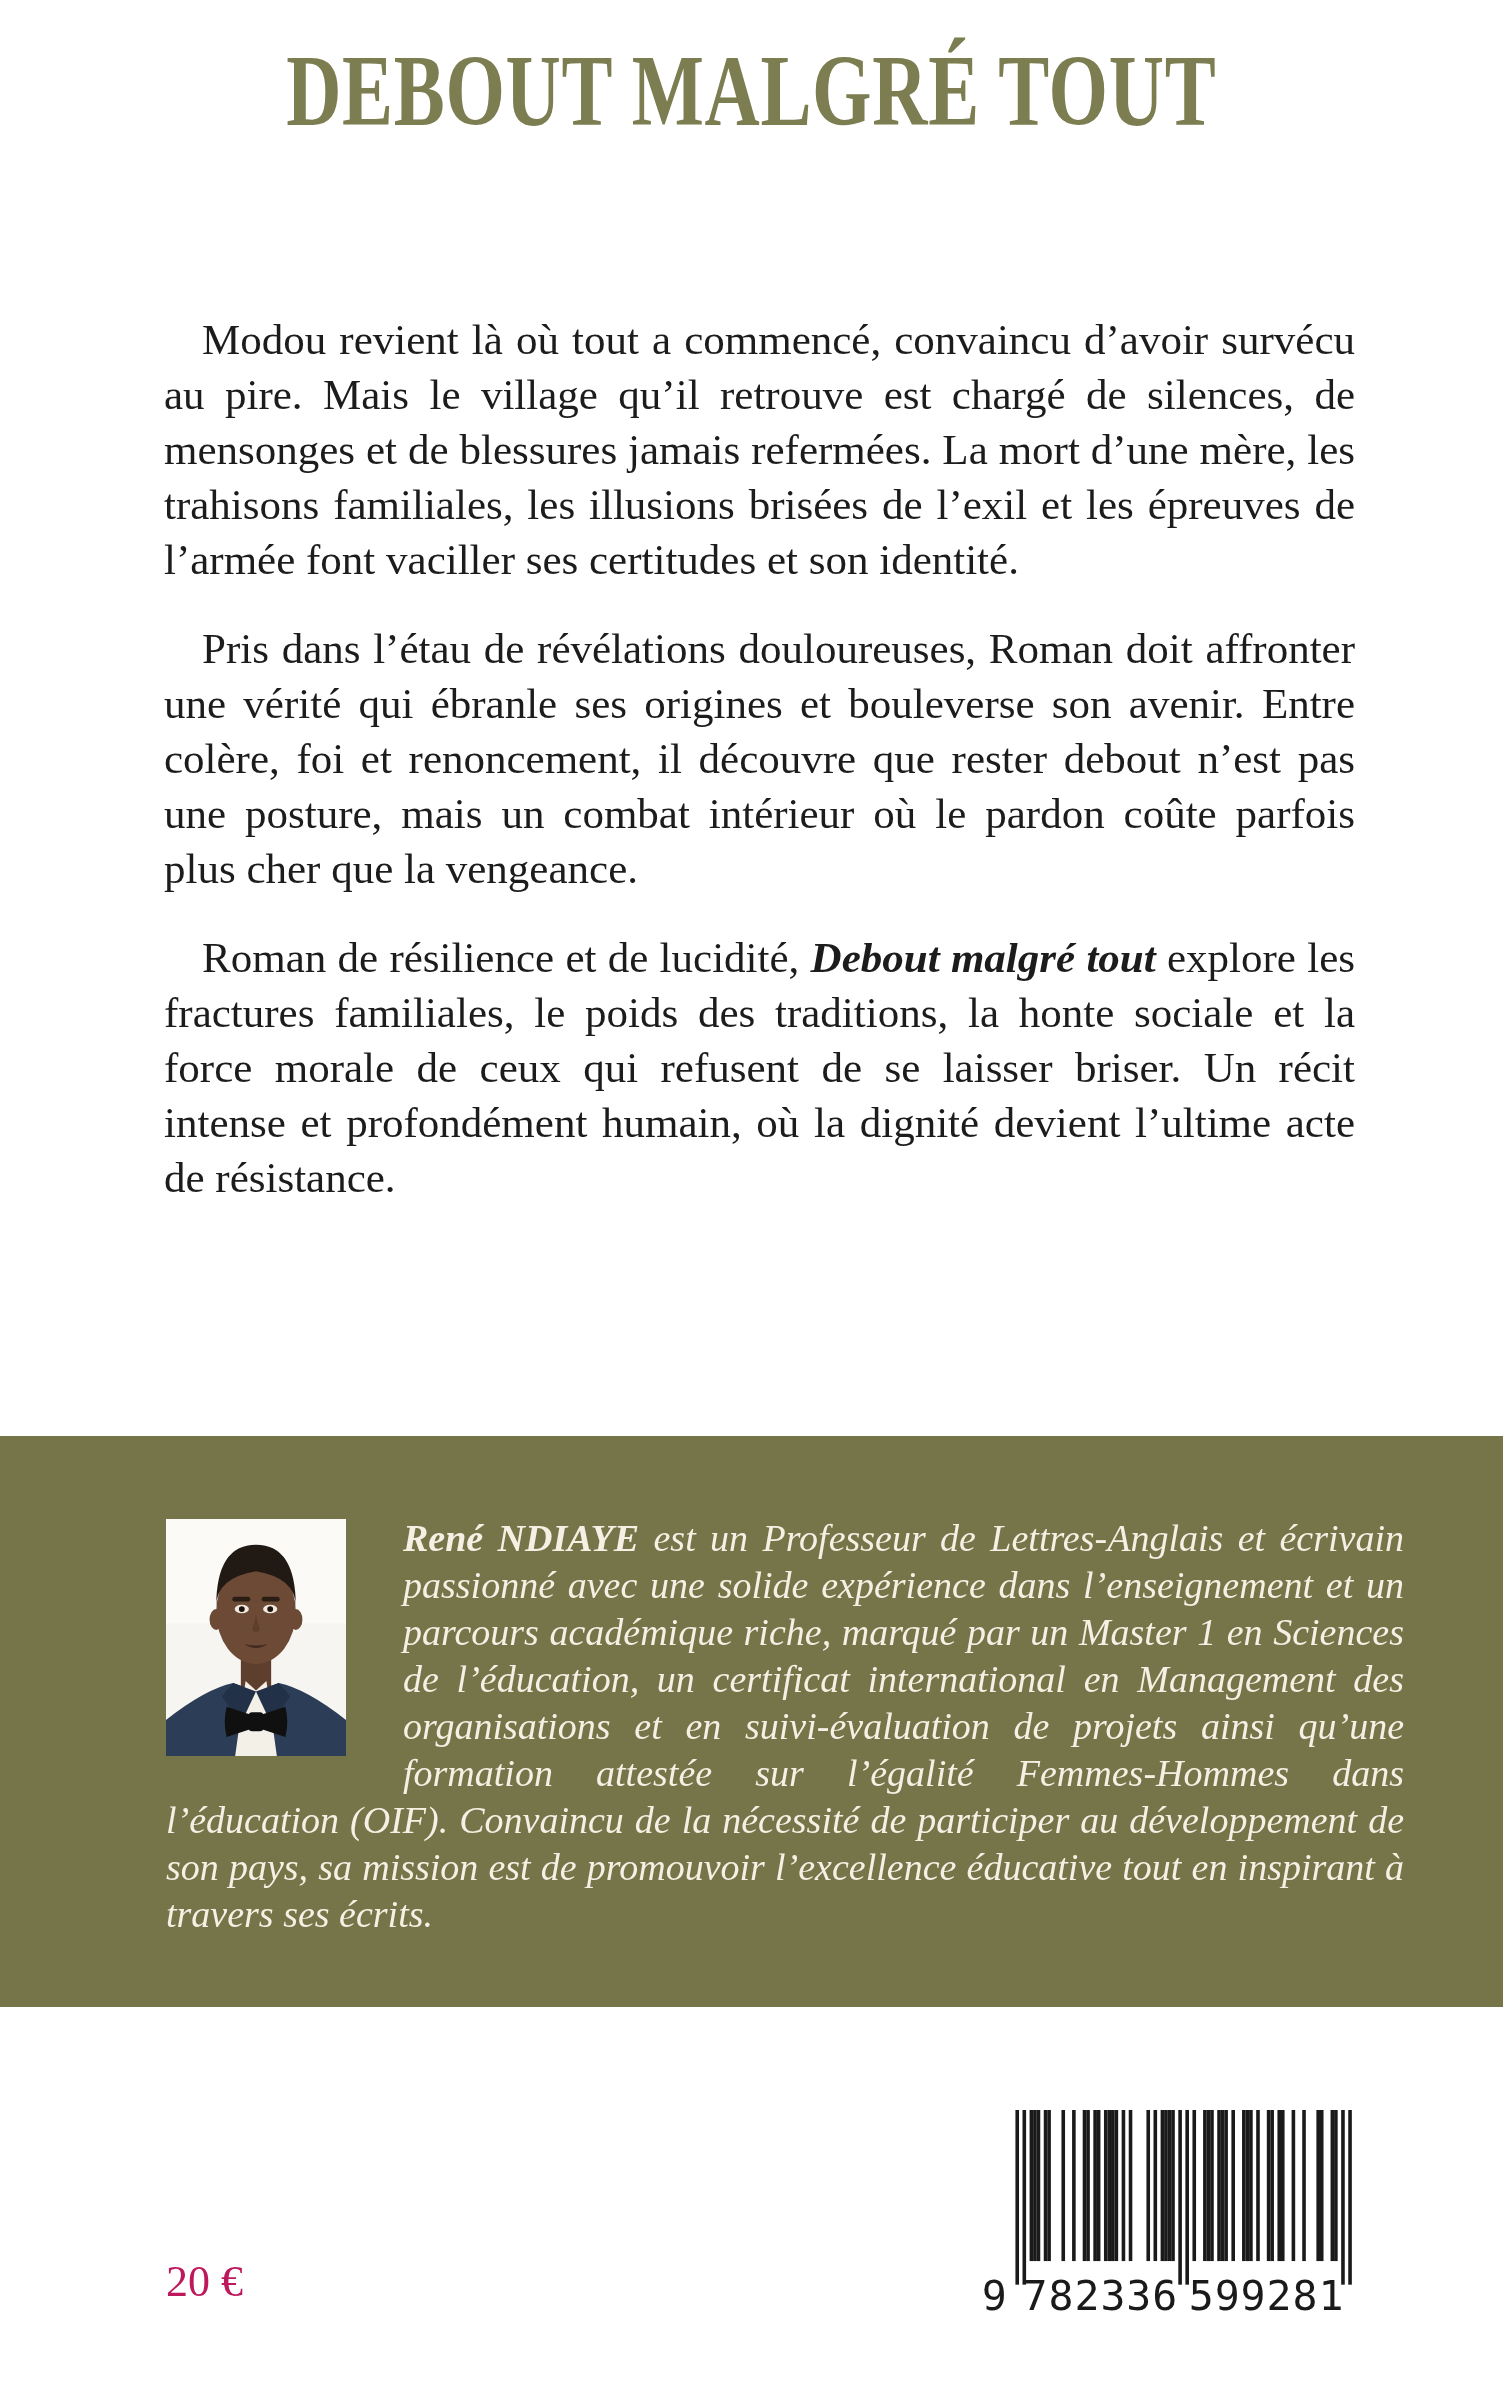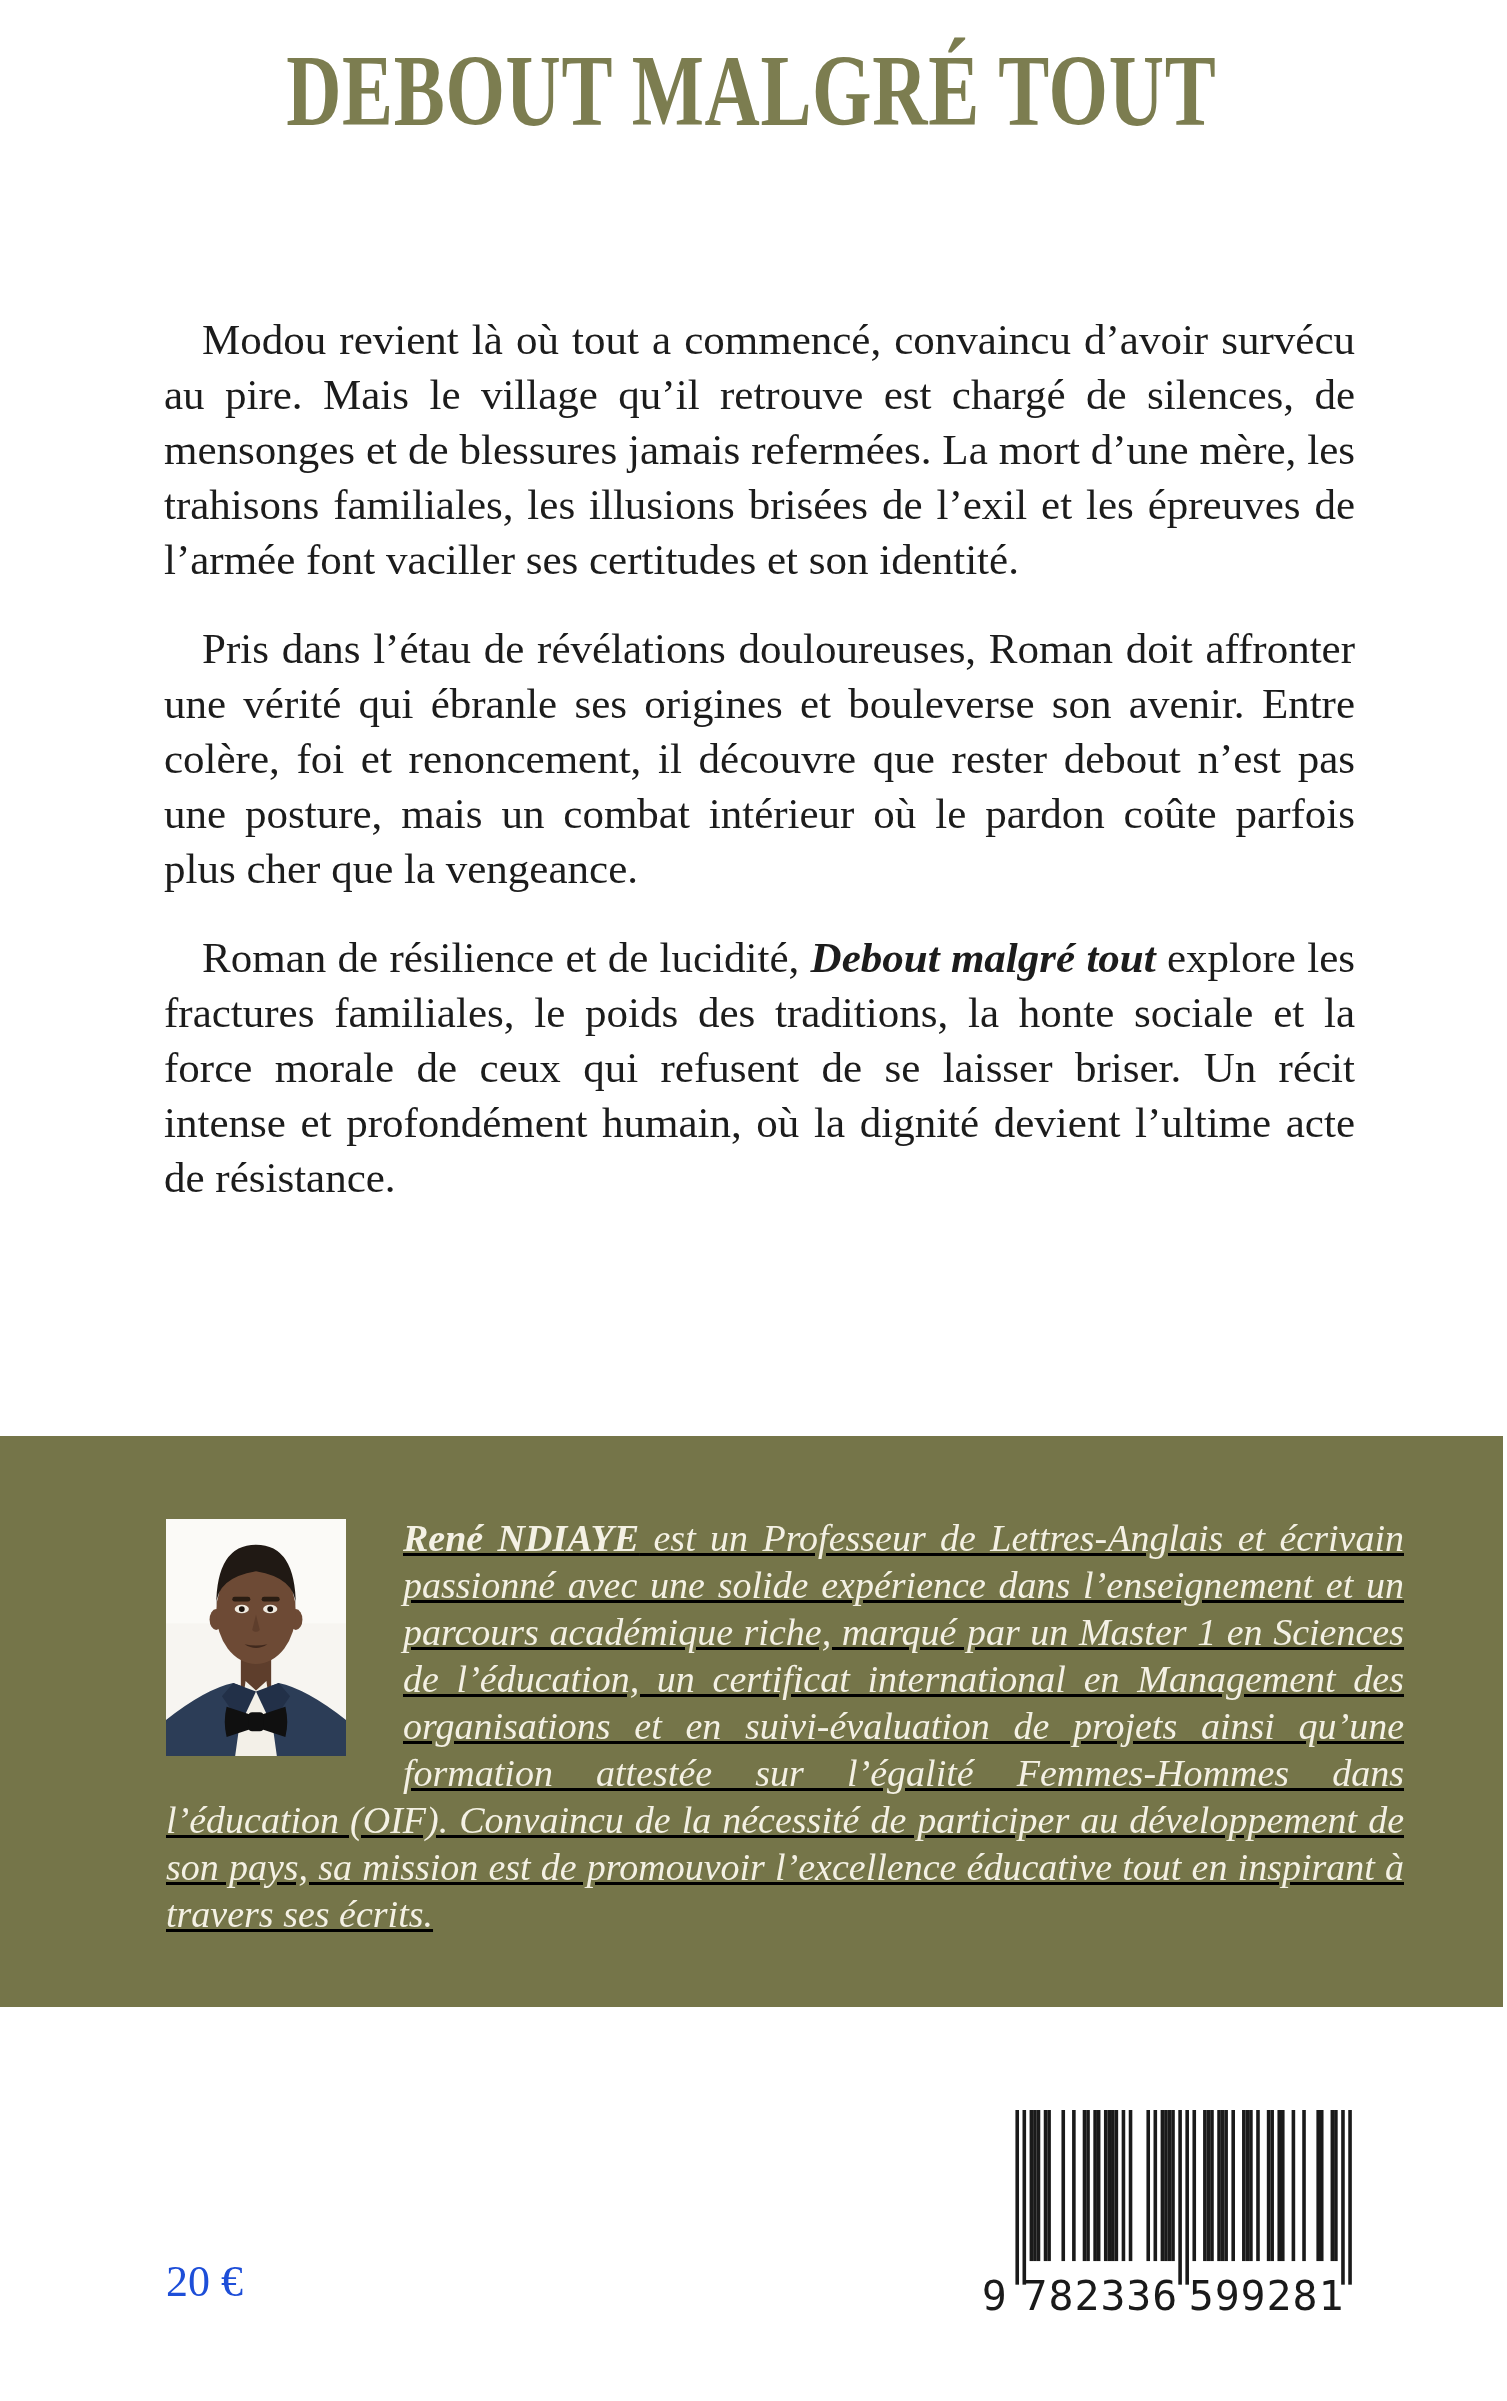--- a/index.html
+++ b/index.html
@@ -48,21 +48,21 @@
   }
   .synopsis p{margin:0 0 34px 0; text-indent:38px;}
   .book-ref{font-style:italic; font-weight:bold;}
   
   .author-band{
     position:absolute;
     top:1436px; left:0;
     width:1508px; height:571px;
     background:var(--band_green);
   }
-  .bio-content{padding:79px 104px 0 166px;text-decoration:underline;}
+  .bio-content{padding:79px 104px 0 166px;}
   .photo{
     float:left;
     width:180px; height:237px;
     margin:3.8px 57px 36px 0;
     background:#f7f5f1;
   }
   .photo svg{display:block;width:180px;height:237px;}
   .bio-text{
     margin:0;
     font-style:italic;
@@ -83,21 +83,21 @@
   .isbn{
     position:absolute;
     left:166px; top:2205px;
     font-size:35px;
     color:var(--text_black);
   }
   .price{
     position:absolute;
     left:166px; top:2256px;
     font-size:44px;
-    color:#1d4ed8;
+    color:#be185d;
   }
   .barcode{
     position:absolute;
     left:977px; top:2110px;
     width:379px; height:203px;
   }
   .barcode svg{display:block;}
 </style>
 </head>
 <body>

